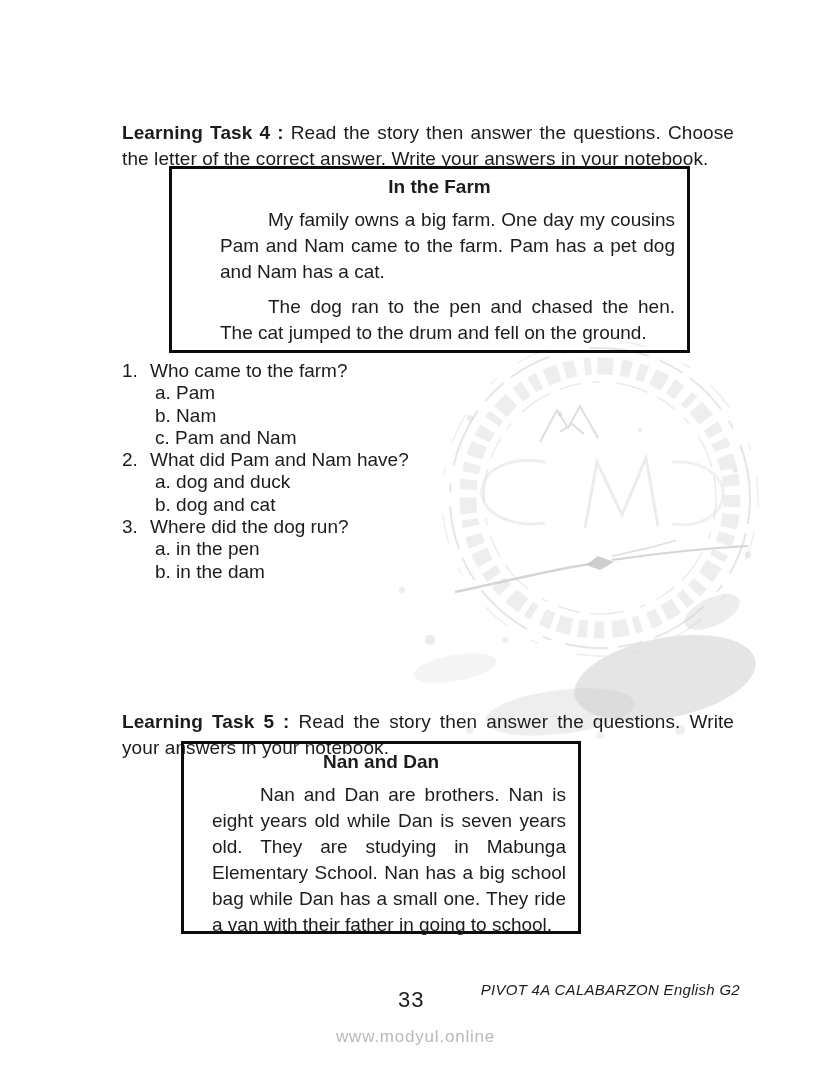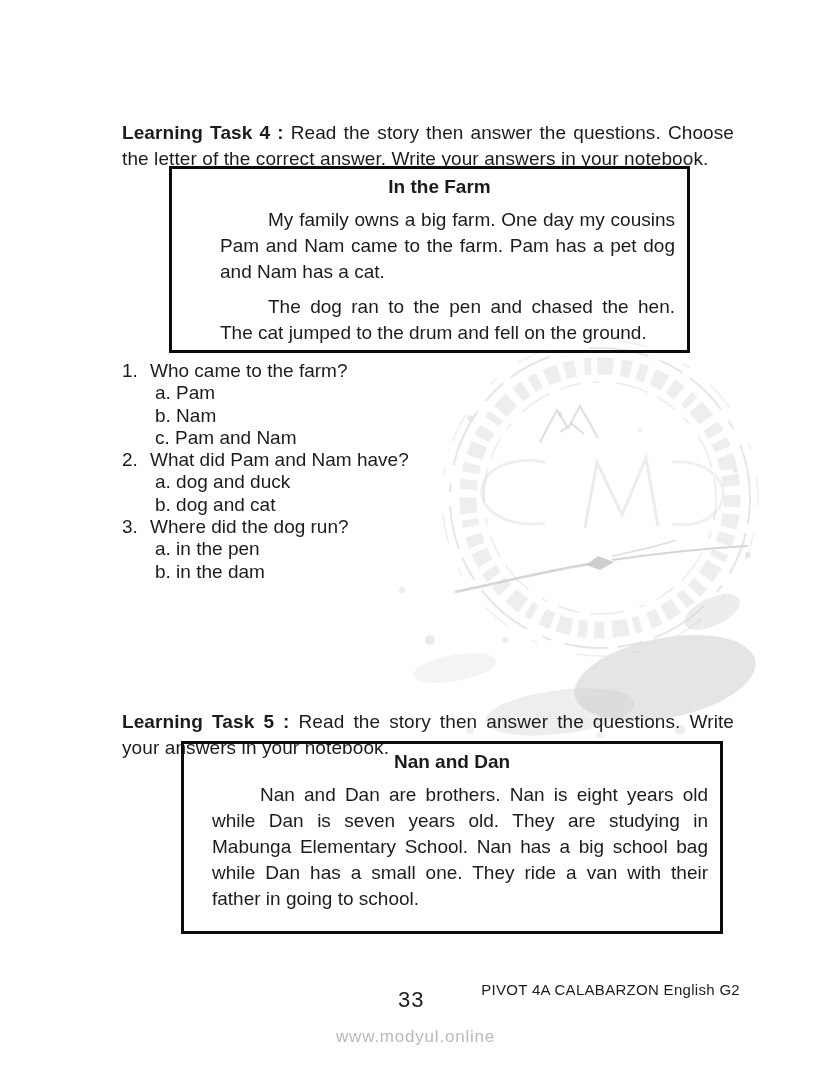--- a/index.html
+++ b/index.html
@@ -54,20 +54,21 @@
   .q-line { display: flex; }
   .q-num { flex: 0 0 28px; }
   .q-opt { padding-left: 33px; }
 
   .footer-pagenum {
     left: 398px; top: 987px;
     font-size: 22px; letter-spacing: 1px;
   }
   .footer-right {
     right: 85px; top: 981px;
+    font-style: italic;
     font-size: 15px; letter-spacing: 0.3px;
   }
   .footer-url {
     left: 336px; top: 1027px;
     font-size: 17px; letter-spacing: 0.8px;
     color: #b9b9b9;
   }
 </style>
 </head>
 <body>
@@ -150,21 +151,21 @@
         <span>Where did the dog run?</span>
       </div>
       <div class="q-opt">a. in the pen</div>
       <div class="q-opt">b. in the dam</div>
     </div>
 
     <p class="abs intro" style="top:690px;">
       <span class="intro-label">Learning Task 5 :</span><span> Read the story then answer the questions. Write your answers in your notebook.</span>
     </p>
 
-    <div class="abs story-box" style="left:181px; top:741px; width:542px; height:193px;">
+    <div class="abs story-box" style="left:181px; top:741px; width:400px; height:193px;">
       <div class="story-title">Nan and Dan</div>
       <p>Nan and Dan are brothers. Nan is eight years old while Dan is seven years old.  They are studying in Mabunga Elementary School. Nan has a big school bag while Dan has a small one. They ride a van with their father in going to school.</p>
     </div>
 
     <div class="abs footer-pagenum">33</div>
     <div class="abs footer-right">PIVOT 4A CALABARZON English G2</div>
     <div class="abs footer-url">www.modyul.online</div>
 
   </div>
 </div>

